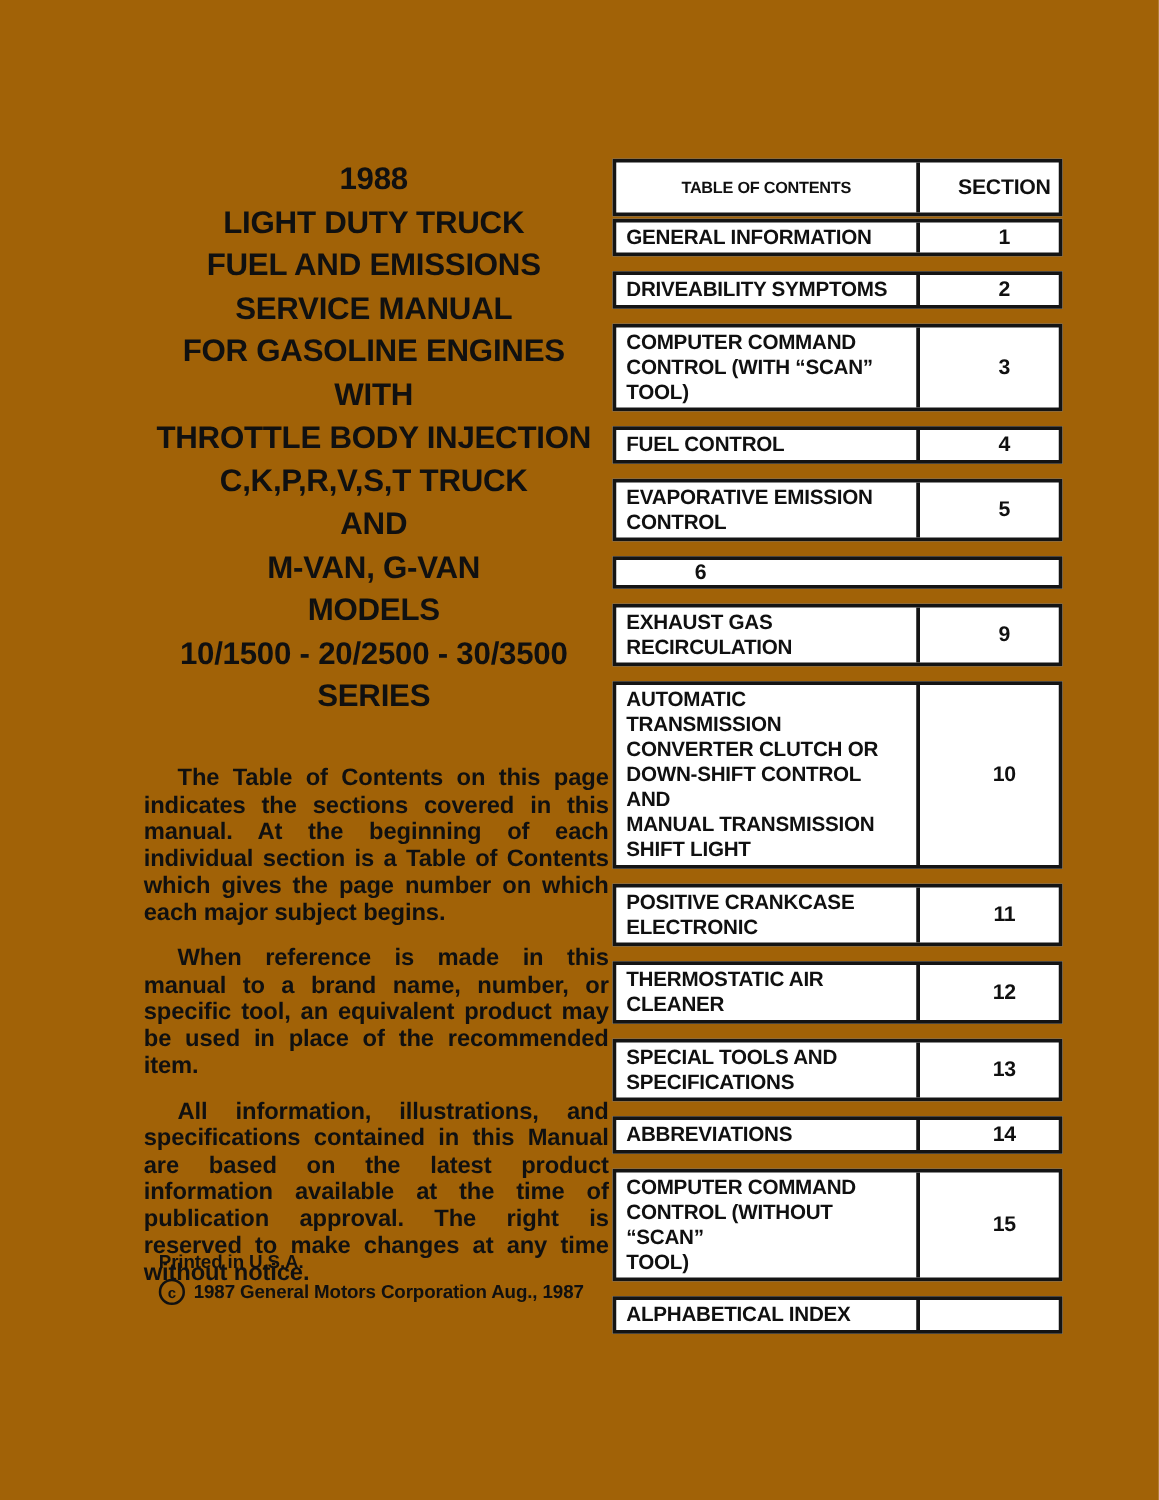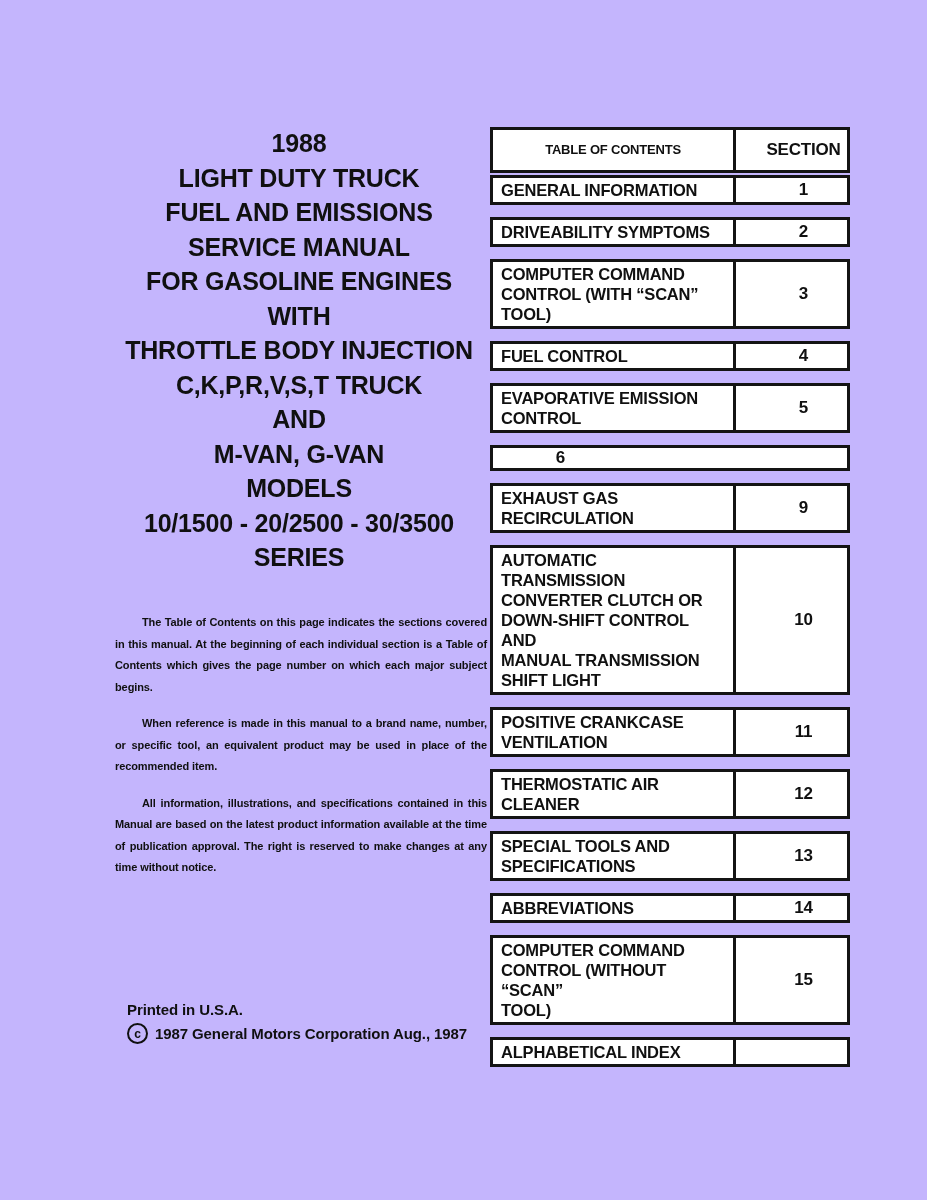--- a/index.html
+++ b/index.html
@@ -5,36 +5,36 @@
   html, body { margin: 0; padding: 0; }
   body {
     width: 927px; height: 1200px;
     background: #ffffff;
     font-family: "Liberation Sans", sans-serif;
     font-weight: 700;
     color: #101010;
     position: relative;
     overflow: hidden;
   }
-  .page { position: absolute; inset: 0; background: #c4b5fd; }
+  .page { position: absolute; inset: 0; background: #a16207; }
 
   
   .title-block {
     position: absolute;
     left: 110px; top: 126px; width: 378px;
     text-align: center;
     font-size: 25px;
     line-height: 34.5px;
     letter-spacing: -0.2px;
     white-space: pre-line;
   }
   .intro {
     position: absolute;
     left: 115px; top: 612px; width: 372px;
-    font-size: 11px;
+    font-size: 19px;
     line-height: 21.5px;
     text-align: justify;
     letter-spacing: -0.1px;
   }
   .intro p { margin: 0 0 15px 0; text-indent: 27px; }
 
   .imprint {
     position: absolute;
     left: 127px; top: 1000px;
     font-size: 15px; line-height: 20px;
@@ -173,21 +173,21 @@
       <div class="toc-label">AUTOMATIC TRANSMISSION
 CONVERTER CLUTCH OR
 DOWN-SHIFT CONTROL AND
 MANUAL TRANSMISSION
 SHIFT LIGHT</div>
       <div class="toc-section">10</div>
     </div>
 
     <div class="toc-row">
       <div class="toc-label">POSITIVE CRANKCASE
-VENTILATION</div>
+ELECTRONIC</div>
       <div class="toc-section">11</div>
     </div>
 
     <div class="toc-row">
       <div class="toc-label">THERMOSTATIC AIR CLEANER</div>
       <div class="toc-section">12</div>
     </div>
 
     <div class="toc-row">
       <div class="toc-label">SPECIAL TOOLS AND

